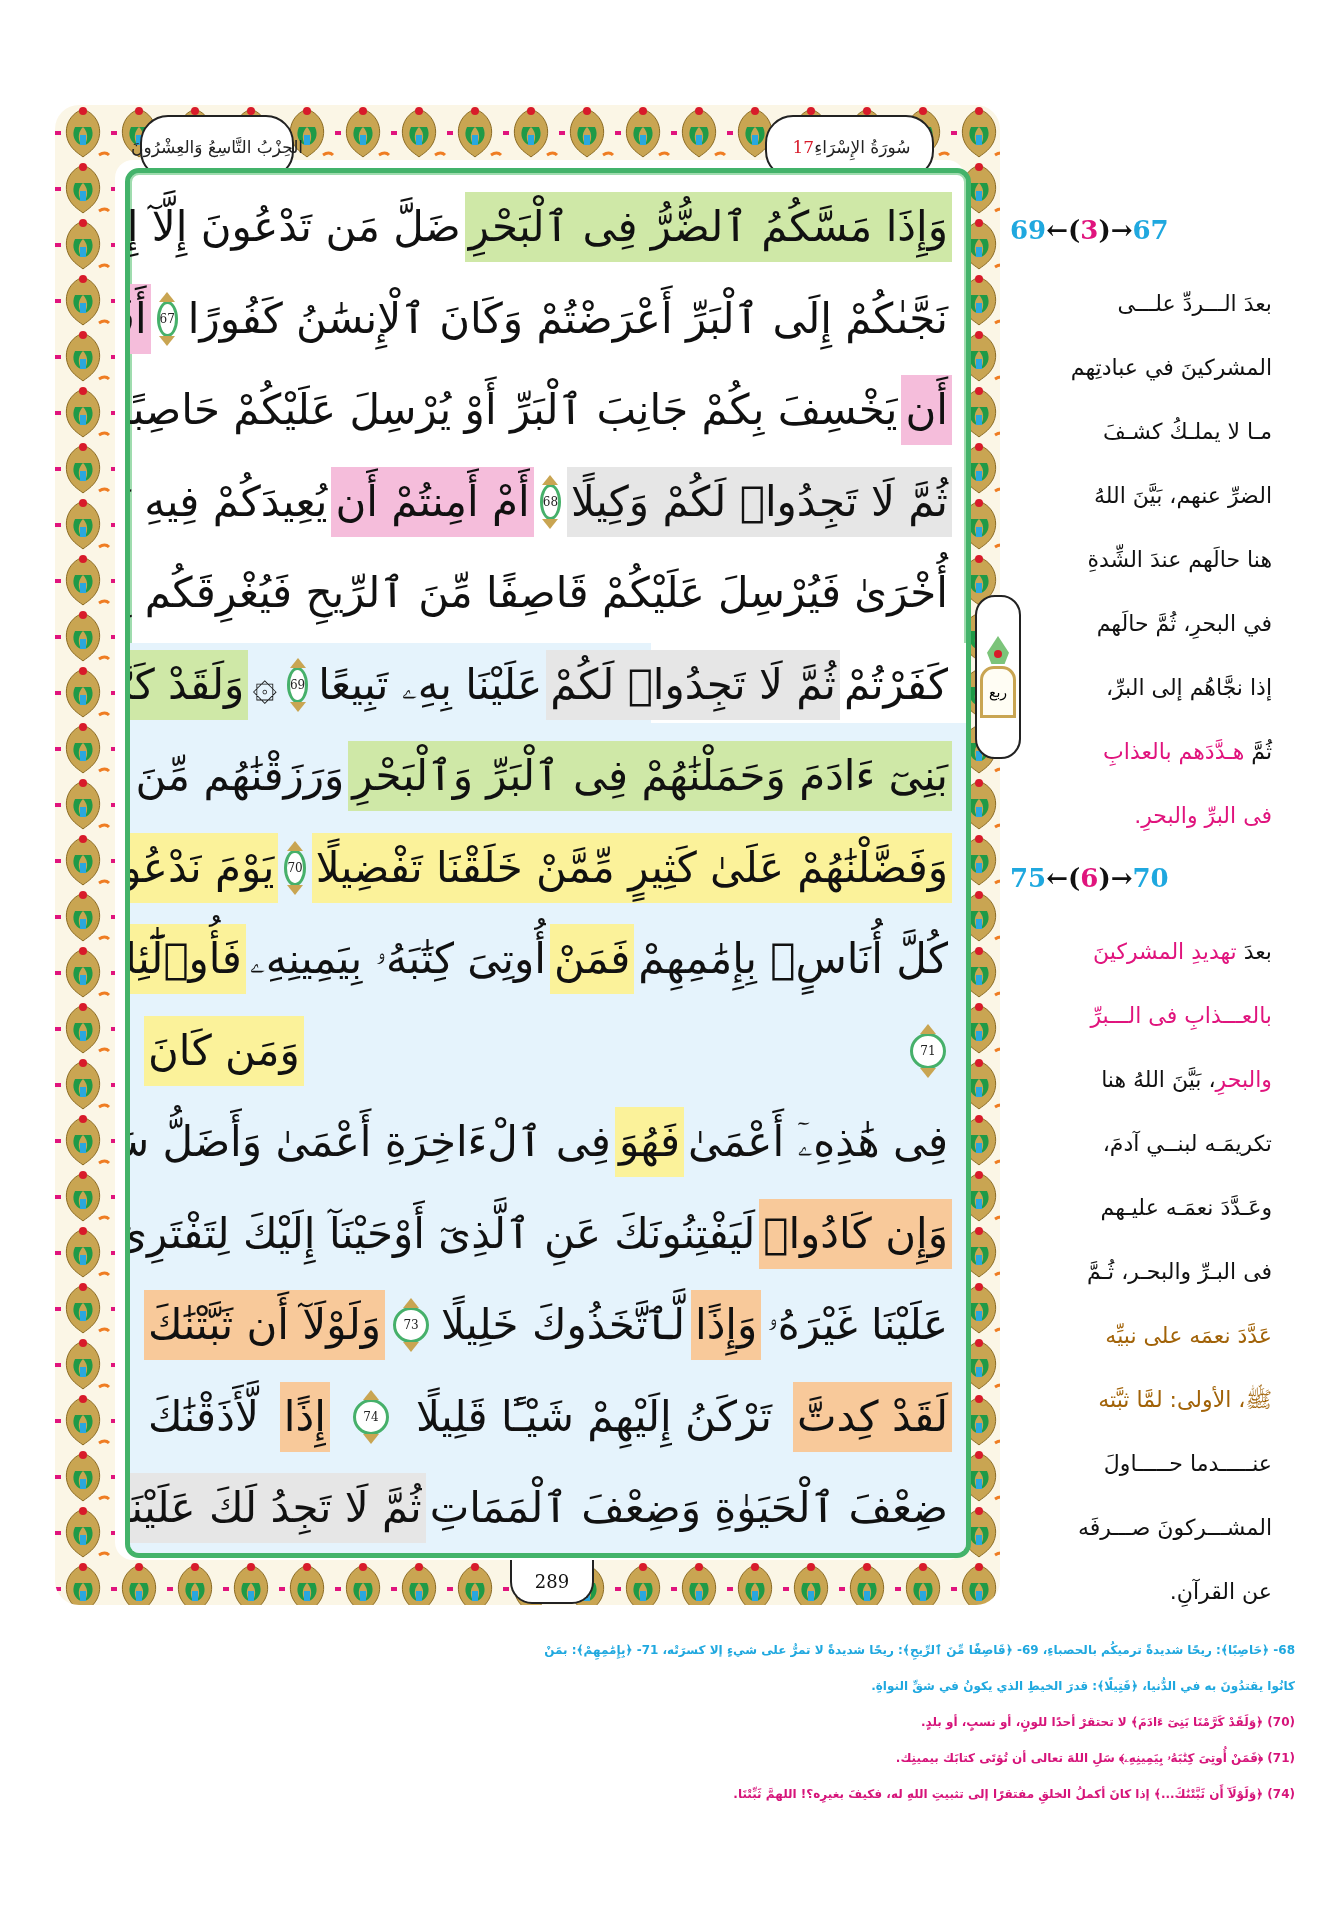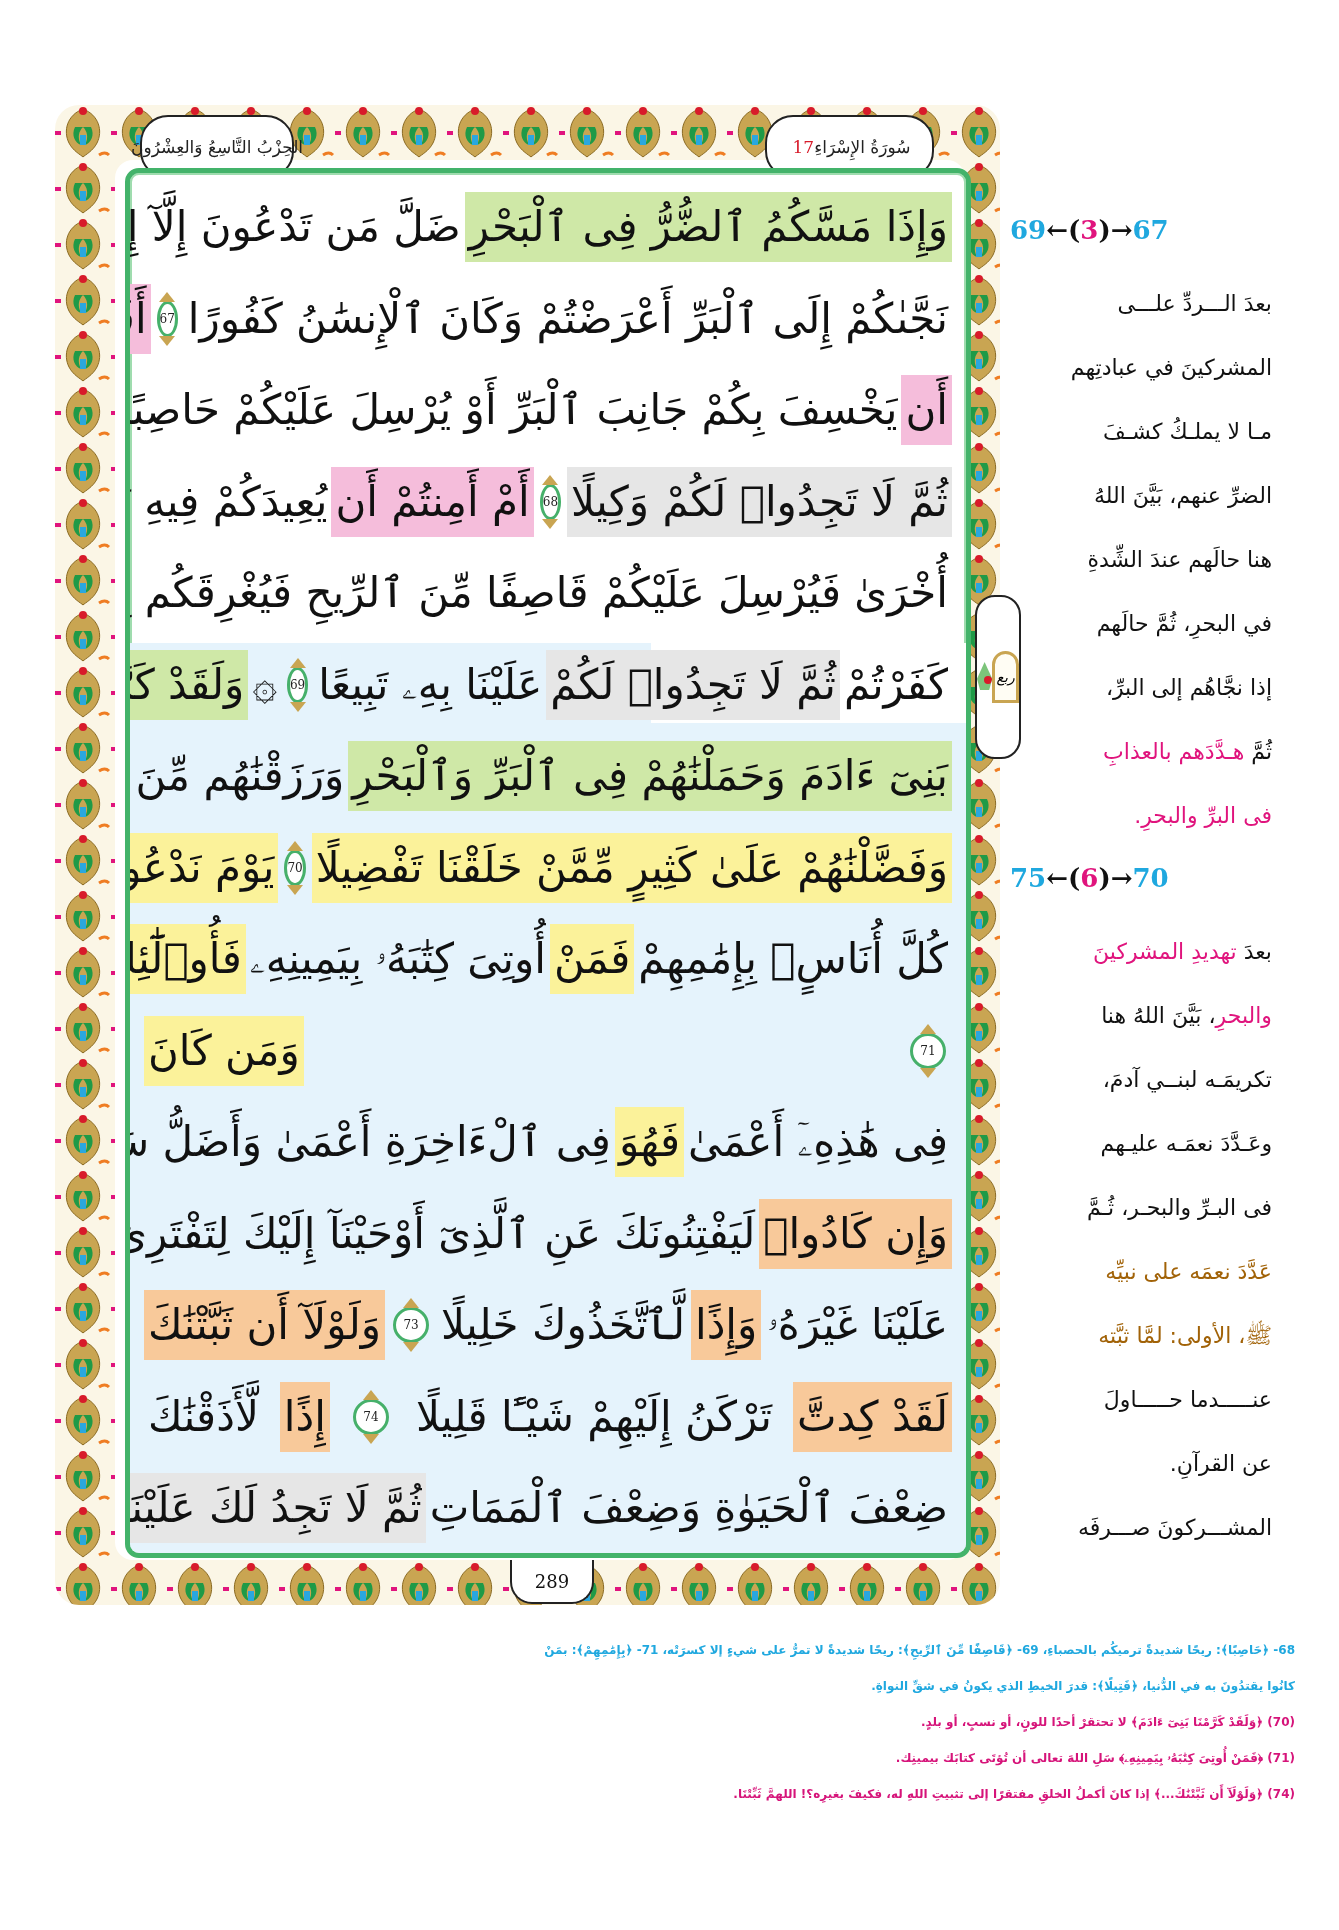--- a/index.html
+++ b/index.html
@@ -17,21 +17,21 @@
   .seg{padding:4px 4px;line-height:62px;}
   .hl-green{background:#cfe8a7;}
   .hl-pink{background:#f5bddb;}
   .hl-gray{background:#e6e6e6;}
   .hl-yellow{background:#fbf29a;}
   .hl-orange{background:#f8c99a;}
   .ayah-marker{display:inline-flex;align-items:center;justify-content:center;width:30px;height:30px;border-radius:50%;border:3px solid #46b06a;background:#fff;font-family:"DejaVu Serif",serif;font-size:12px;color:#222;margin:0 6px;position:relative;vertical-align:middle;}
   .ayah-marker::before,.ayah-marker::after{content:"";position:absolute;left:50%;width:0;height:0;border-left:8px solid transparent;border-right:8px solid transparent;transform:translateX(-50%);}
   .ayah-marker::before{top:-12px;border-bottom:10px solid #c9a552;}
   .ayah-marker::after{bottom:-12px;border-top:10px solid #c9a552;}
-  .rub{position:absolute;left:975px;top:595px;width:42px;height:160px;border:2px solid #222;border-radius:20px;background:#fff;display:flex;flex-direction:row;align-items:center;justify-content:center;font-style:italic;}
+  .rub{position:absolute;left:975px;top:595px;width:42px;height:160px;border:2px solid #222;border-radius:20px;background:#fff;display:flex;flex-direction:column;align-items:center;justify-content:center;}
   .rub .arch{width:30px;height:46px;border:3px solid #c9a552;border-radius:14px 14px 0 0;background:#fffdf4;display:flex;align-items:center;justify-content:center;font-size:14px;font-family:"DejaVu Serif",serif;}
   .rub .crown{width:22px;height:28px;background:#7cc47a;clip-path:polygon(50% 0,100% 60%,80% 100%,20% 100%,0 60%);margin-bottom:2px;position:relative;}
   .rub .crown-dot{width:8px;height:8px;border-radius:50%;background:#d81b2a;position:absolute;left:7px;top:14px;}
   .page-number{position:absolute;left:510px;top:1560px;width:80px;height:42px;border:2px solid #222;border-top:none;border-radius:0 0 22px 22px;background:#fff;display:flex;align-items:center;justify-content:center;font-family:"DejaVu Serif",serif;font-size:18px;color:#111;}
   .sidebar{position:absolute;left:1010px;top:200px;width:262px;direction:rtl;text-align:right;font-family:"DejaVu Sans",sans-serif;font-size:22px;color:#111;}
   .range{font-family:"DejaVu Serif",serif;font-weight:bold;font-size:26px;direction:ltr;text-align:left;margin:10px 0 22px;color:#1fa8df;height:40px;line-height:40px;}
   .range .count{color:#e0147d;}
   .range .paren{color:#111;}
   .range .arrow{color:#111;}
   .sb-line{height:64px;line-height:64px;white-space:nowrap;}
@@ -175,29 +175,30 @@
     <div class="sb-line"><span>المشركينَ في عبادتِهم</span></div>
     <div class="sb-line"><span>مـا لا يملـكُ كشـفَ</span></div>
     <div class="sb-line"><span>الضرِّ عنهم، بَيَّنَ اللهُ</span></div>
     <div class="sb-line"><span>هنا حالَهم عندَ الشِّدةِ</span></div>
     <div class="sb-line"><span>في البحرِ، ثُمَّ حالَهم</span></div>
     <div class="sb-line"><span>إذا نجَّاهُم إلى البرِّ،</span></div>
     <div class="sb-line"><span>ثُمَّ</span><span class="pink"> هـدَّدَهم بالعذابِ</span></div>
     <div class="sb-line"><span class="pink">فى البرِّ والبحرِ.</span></div>
     <div class="range"><span>75</span><span class="arrow">←</span><span class="paren">(</span><span class="count">6</span><span class="paren">)</span><span class="arrow">→</span><span>70</span></div>
     <div class="sb-line"><span>بعدَ</span><span class="pink"> تهديدِ المشركينَ</span></div>
+    <div class="sb-line"><span class="pink">بالعـــذابِ فى الـــبرِّ</span></div>
     <div class="sb-line"><span class="pink">والبحرِ</span><span>، بَيَّنَ اللهُ هنا</span></div>
     <div class="sb-line"><span>تكريمَـه لبنــي آدمَ،</span></div>
     <div class="sb-line"><span>وعَـدَّدَ نعمَـه عليـهم</span></div>
     <div class="sb-line"><span>فى البـرِّ والبحـر، ثُـمَّ</span></div>
     <div class="sb-line"><span class="blue">عَدَّدَ نعمَه على نبيِّه</span></div>
     <div class="sb-line"><span class="blue">ﷺ، </span><span class="blue">الأولى: لمَّا ثبَّته</span></div>
     <div class="sb-line"><span>عنـــــدما حـــــاولَ</span></div>
+    <div class="sb-line"><span>المشـــركونَ صـــرفَه</span></div>
     <div class="sb-line"><span>عن القرآنِ.</span></div>
-    <div class="sb-line"><span>المشـــركونَ صـــرفَه</span></div>
   </div>
 
 <div class="footnotes" id="footnotes">
     <div class="fn-line fn-blue">68- ﴿حَاصِبًا﴾: ريحًا شديدةً ترميكُم بالحصباءِ، 69- ﴿قَاصِفًا مِّنَ ٱلرِّيحِ﴾: ريحًا شديدةً لا تمرُّ على شيءٍ إلا كسرَتْه، 71- ﴿بِإِمَٰمِهِمْ﴾: بمَنْ</div>
     <div class="fn-line fn-blue">كانُوا يقتدُونَ به في الدُّنيا، ﴿فَتِيلًا﴾: قدرَ الخيطِ الذي يكونُ في شقِّ النواةِ.</div>
     <div class="fn-line fn-pink">(70) ﴿وَلَقَدْ كَرَّمْنَا بَنِىٓ ءَادَمَ﴾ لا تحتقرْ أحدًا للونٍ، أو نسبٍ، أو بلدٍ.</div>
     <div class="fn-line fn-pink">(71) ﴿فَمَنْ أُوتِىَ كِتَٰبَهُۥ بِيَمِينِهِۦ﴾ سَلِ اللهَ تعالى أن تُؤتَى كتابَك بيمينِك.</div>
     <div class="fn-line fn-pink">(74) ﴿وَلَوْلَآ أَن ثَبَّتْنَٰكَ...﴾ إذا كانَ أكملُ الخلقِ مفتقرًا إلى تثبيتِ اللهِ له، فكيفَ بغيرِه؟! اللهمَّ ثَبِّتْنَا.</div>
   </div>
 

